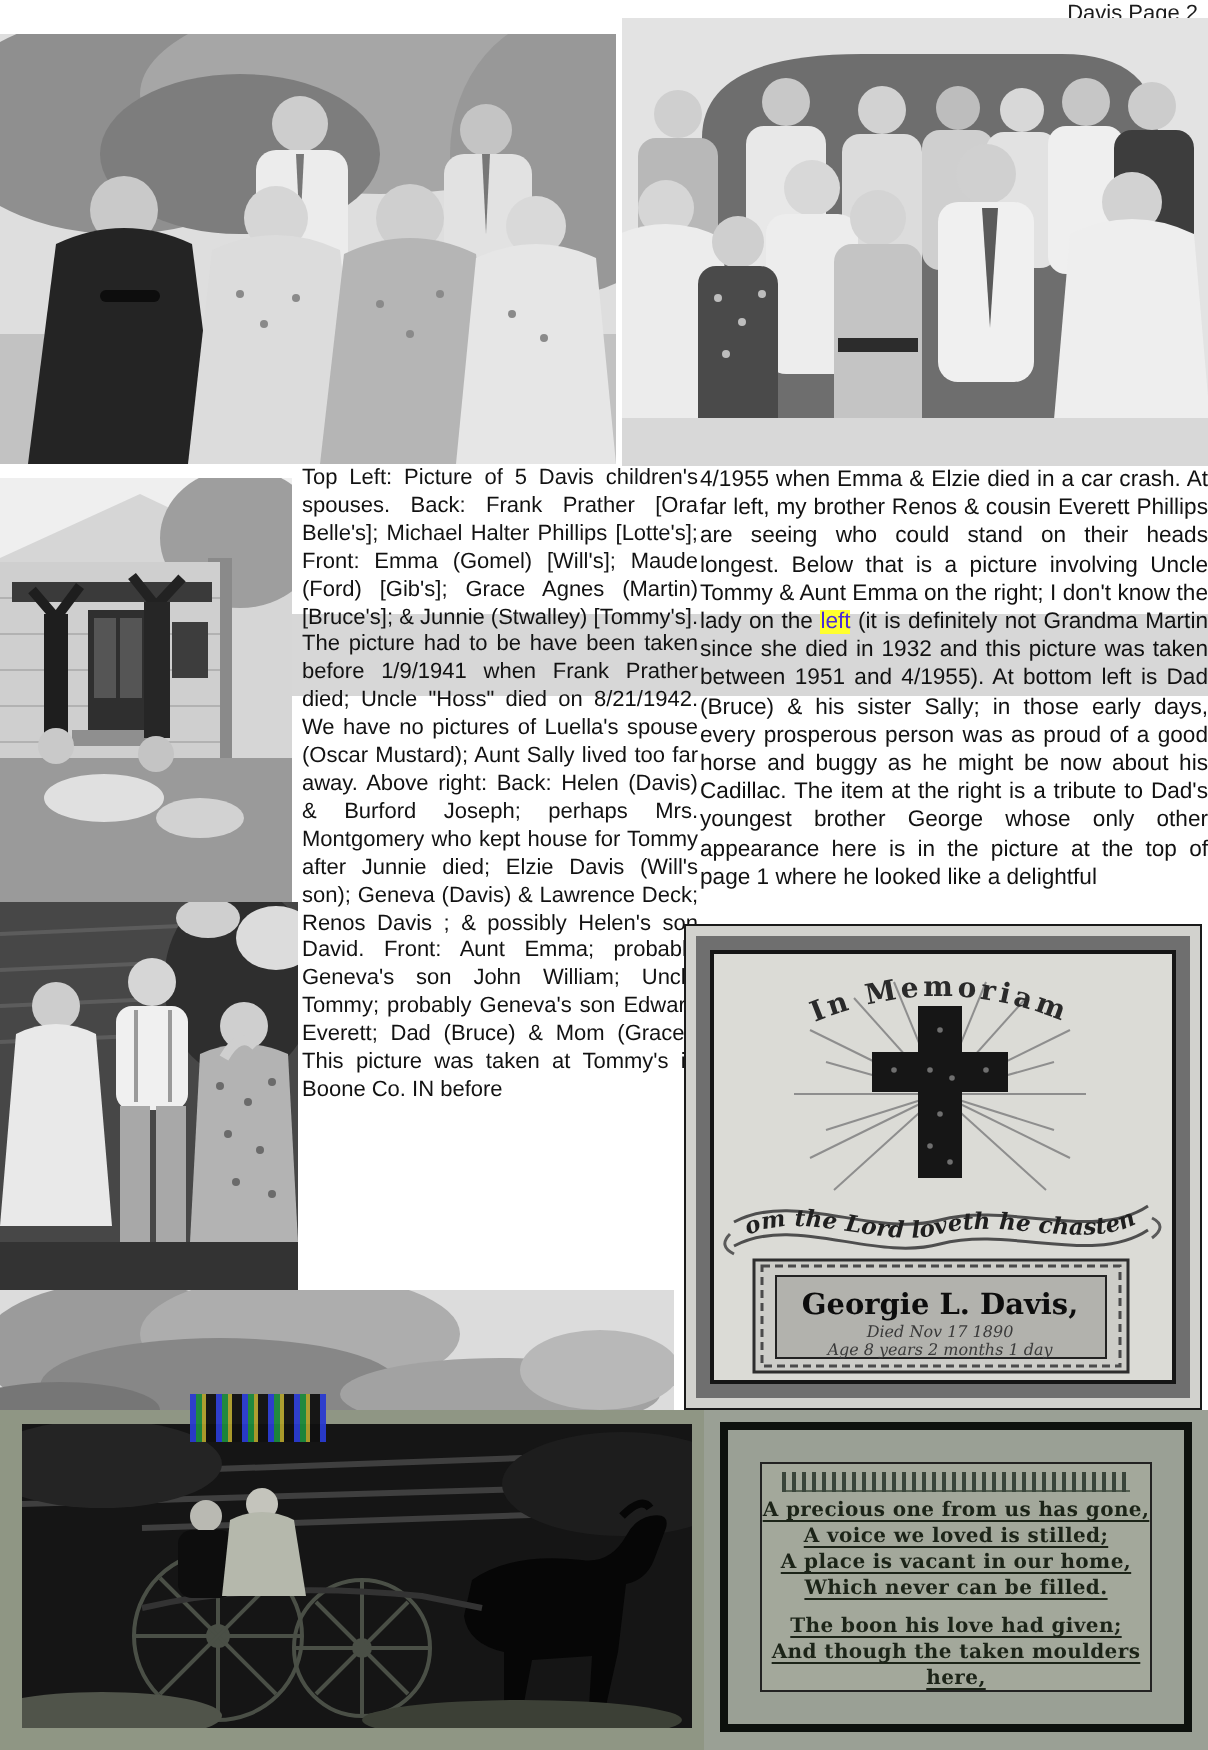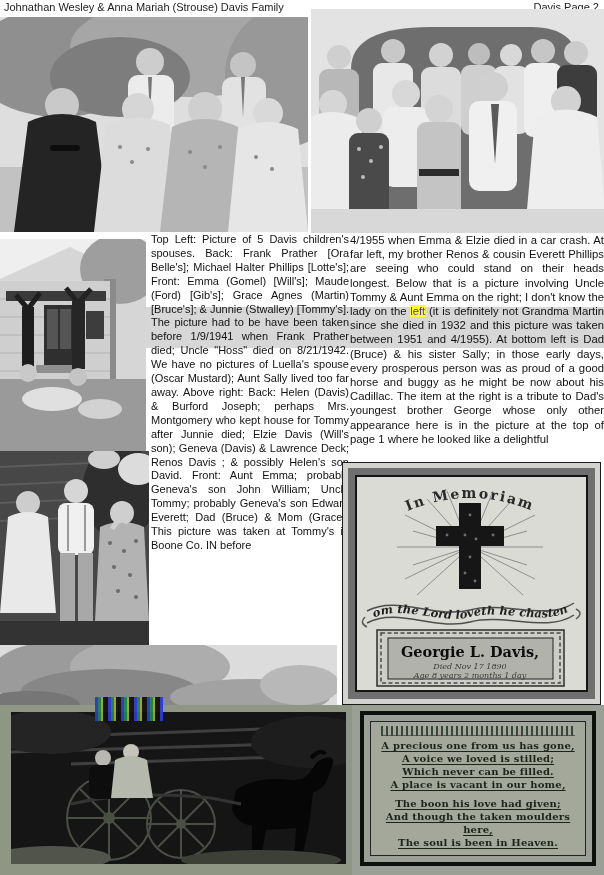--- a/index.html
+++ b/index.html
@@ -21,21 +21,21 @@
   .seg-hl{background:#ffff2e;color:#4b2bd6;margin-top:14px;}
   
   #memcard{left:342px;top:462px;width:259px;height:243px;z-index:3;}
   .mc-outer{width:100%;height:100%;box-sizing:border-box;border:1px solid #1a1a1a;
             background:#d2d2ce;padding:5px;}
   .mc-mid{width:100%;height:100%;box-sizing:border-box;border:7px solid #6f6f6f;}
   .mc-inner{width:100%;height:100%;box-sizing:border-box;border:2px solid #151515;background:#dbdbd6;}
   
   #poemcard{left:352px;top:705px;width:252px;height:170px;z-index:3;}
   .pc-outer{width:100%;height:100%;box-sizing:border-box;background:#9aa095;padding:6px 8px 9px 8px;}
-  .pc-frame{width:100%;height:100%;box-sizing:border-box;border:4px solid #0d110d;padding:6px;background:#9aa095;}
+  .pc-frame{width:100%;height:100%;box-sizing:border-box;border:4px solid #0d110d;padding:16px;background:#9aa095;}
   .pc-inner{width:100%;height:100%;box-sizing:border-box;border:1px solid #222;background:#a3a89b;
             text-align:center;overflow:hidden;}
   .pc-band{height:10px;margin:4px 10px 3px 10px;
            background:repeating-linear-gradient(90deg,#39443a 0 2px,transparent 2px 5px),
                       linear-gradient(#556052,#556052);
            background-size:auto 10px, 100% 1px;background-position:0 0,0 9px;background-repeat:repeat,no-repeat;}
   .pc-line{font-family:"DejaVu Serif",serif;font-weight:700;font-size:10px;line-height:13px;
            color:#1c2418;text-decoration:underline;text-underline-offset:2px;letter-spacing:.2px;}
   .pc-gap{height:6px;}
   
@@ -44,21 +44,20 @@
   #buggy .inner{position:absolute;left:11px;top:7px;width:335px;height:152px;background:#141414;overflow:hidden;}
   #artifact{left:95px;top:697px;width:68px;height:24px;z-index:4;opacity:.95;
             background:repeating-linear-gradient(90deg,#2a3bd0 0 3px,#1c8a3c 3px 6px,#b0a02c 6px 8px,#101010 8px 13px),
                        repeating-linear-gradient(0deg,rgba(0,0,0,.5) 0 2px,transparent 2px 5px);}
 </style>
 </head>
 <body>
 
 <div id="page">
 
-  <div class="abs hdr" style="left:4px;">Johnathan Wesley &amp; Anna Mariah (Strouse) Davis Family</div>
   <div class="abs hdr" style="right:5px;">Davis Page 2</div>
 
   <div class="abs" id="grayband"></div>
 
   <div class="abs photo" style="left:0;top:17px;width:308px;height:215px;">
     <svg width="308" height="215" viewBox="0 0 308 215">
       <rect width="308" height="215" fill="#dedede"></rect>
       <ellipse cx="60" cy="45" rx="90" ry="55" fill="#8f8f8f"></ellipse>
       <ellipse cx="190" cy="30" rx="120" ry="50" fill="#a6a6a6"></ellipse>
       <ellipse cx="285" cy="60" rx="60" ry="70" fill="#989898"></ellipse>
@@ -341,22 +340,22 @@
   </div>
 
   <div class="abs" id="poemcard">
     <div class="pc-outer">
       <div class="pc-frame">
         <div class="pc-inner">
           <div class="pc-band"></div>
           <div id="poemlines">
               <div class="pc-line">A precious one from us has gone,</div>
               <div class="pc-line">A voice we loved is stilled;</div>
+              <div class="pc-line">A place is vacant in our home,</div>
               <div class="pc-line">Which never can be filled.</div>
-              <div class="pc-line">A place is vacant in our home,</div>
               <div class="pc-gap"></div>
               <div class="pc-line">The boon his love had given;</div>
               <div class="pc-line">And though the taken moulders here,</div>
               <div class="pc-line">The soul is been in Heaven.</div>
             </div>
         </div>
       </div>
     </div>
   </div>
 

